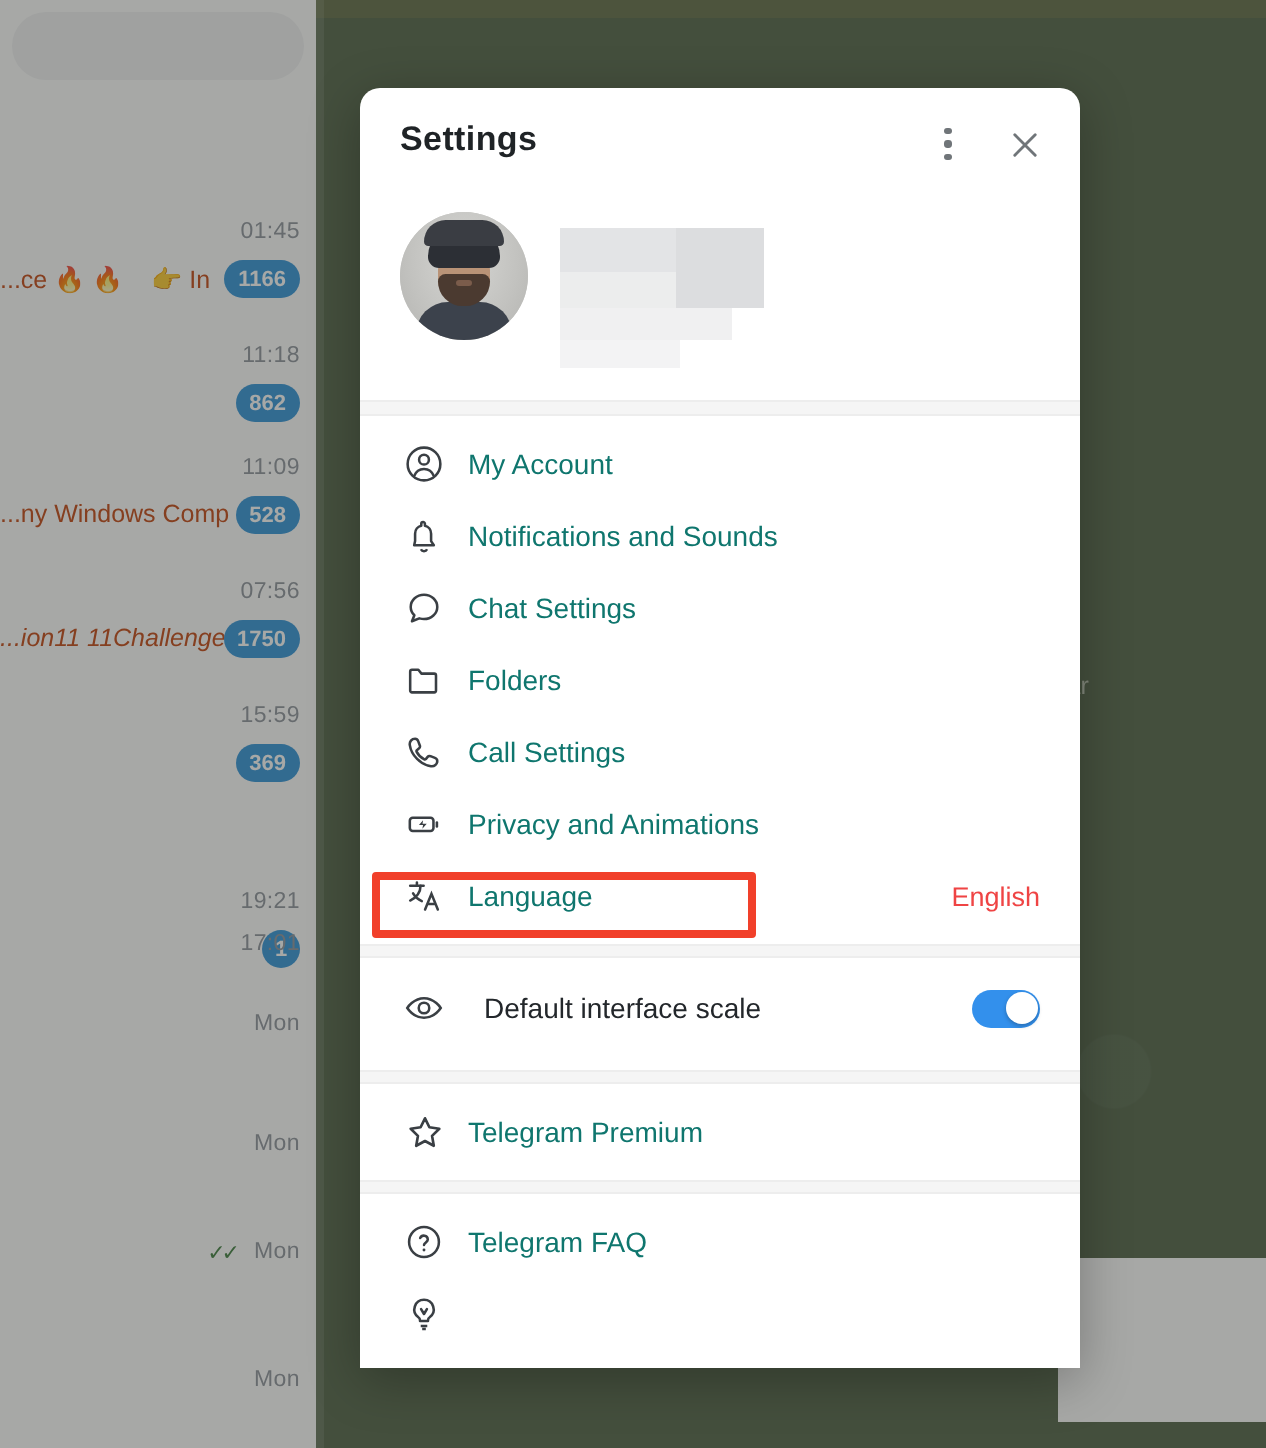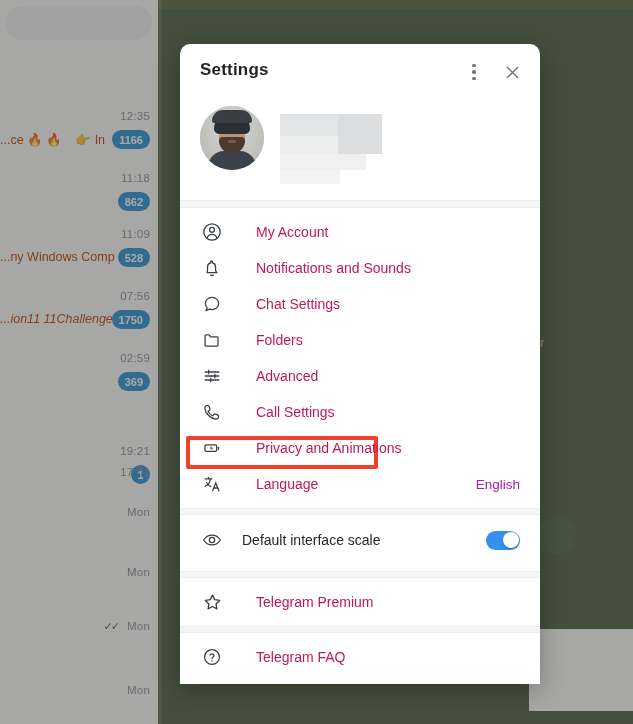--- a/index.html
+++ b/index.html
@@ -179,26 +179,26 @@
     padding: 0 20px;
     cursor: pointer;
   }
   .mi-icon {
     width: 24px; height: 24px; flex: 0 0 24px;
     display: flex; align-items: center; justify-content: center;
     color: #3a3f44;
   }
   .mi-icon svg { display: block; }
   .mi-label {
-    margin-left: 32px;
-    font-size: 14px; color: #be185d;
+    margin-left: 10px;
+    font-size: 14px; color: #0f766e;
   }
   .mi-value {
     margin-left: auto;
-    font-size: 13.5px; color: #a21caf;
+    font-size: 13.5px; color: #ef4444;
   }
 
   .highlight-box {
     position: absolute;
     left: 6px; top: 228px;
     width: 192px; height: 33px;
     border: 4px solid #f1402a;
     border-radius: 2px;
     pointer-events: none;
   }
@@ -244,40 +244,40 @@
 
   <div class="bg-green">
     <div class="pattern"></div>
   </div>
   <div class="bg-topstrip"></div>
 
   <div class="bg-chatlist">
     <div class="bg-searchbar"></div>
     <div id="chat-rows">
         <div class="chat-row" style="top: 102px;">
-          <div class="chat-time">12:35</div>
+          <div class="chat-time">01:45</div>
           <div class="chat-snippet">&nbsp;ce 🔥 🔥&nbsp;&nbsp;&nbsp;&nbsp;👉 In...</div>
           <div class="badge">1166</div>
         </div>
         <div class="chat-row" style="top: 164px;">
           <div class="chat-time">11:18</div>
           <div class="badge">862</div>
         </div>
         <div class="chat-row" style="top: 220px;">
           <div class="chat-time">11:09</div>
           <div class="chat-snippet">ny Windows Comp...</div>
           <div class="badge">528</div>
         </div>
         <div class="chat-row" style="top: 282px;">
           <div class="chat-time">07:56</div>
           <div class="chat-snippet italic">ion11 11Challenge...</div>
           <div class="badge">1750</div>
         </div>
         <div class="chat-row" style="top: 344px;">
-          <div class="chat-time">02:59</div>
+          <div class="chat-time">15:59</div>
           <div class="badge">369</div>
         </div>
         <div class="chat-row" style="top: 400px; margin-top: 37px;">
           <div class="chat-time">19:21</div>
           <div class="badge small">1</div>
         </div>
         <div class="chat-row" style="top: 458px;">
           <div class="chat-time">17:01</div>
         </div>
         <div class="chat-row" style="top: 498px;">
@@ -375,29 +375,20 @@
         <div class="menu-item">
           <span class="mi-icon">
             <svg width="20" height="20" viewBox="0 0 22 22" fill="none" stroke="#3a3f44" stroke-width="1.4" stroke-linejoin="round">
               <path d="M3.4 16.8V6.4a1 1 0 0 1 1-1h3.5l1.7 2.1h7a1 1 0 0 1 1 1v8.3a1 1 0 0 1-1 1H4.4a1 1 0 0 1-1-1Z"></path>
             </svg>
           </span>
           <span class="mi-label">Folders</span>
         </div>
         <div class="menu-item">
           <span class="mi-icon">
-            <svg width="20" height="20" viewBox="0 0 22 22" fill="none" stroke="#3a3f44" stroke-width="1.4" stroke-linecap="round">
-              <path d="M3.6 6.6h14.8M3.6 11h14.8M3.6 15.4h14.8"></path>
-              <path d="M7.4 4.6v4M14.2 9v4M9.6 13.4v4"></path>
-            </svg>
-          </span>
-          <span class="mi-label">Advanced</span>
-        </div>
-        <div class="menu-item">
-          <span class="mi-icon">
             <svg width="20" height="20" viewBox="0 0 22 22" fill="none" stroke="#3a3f44" stroke-width="1.4" stroke-linejoin="round">
               <path d="M6.1 3.7c.8 0 1.4.5 1.7 1.3l.9 2.4c.2.6.1 1.2-.4 1.6l-1.2 1c-.2.2-.3.5-.2.8a9.6 9.6 0 0 0 4.3 4.3c.3.1.6 0 .8-.2l1-1.2c.4-.5 1-.6 1.6-.4l2.4.9c.8.3 1.3.9 1.3 1.7 0 1.9-1.6 3.2-3.5 2.9C9.2 18 4 12.8 3.2 7.2 2.9 5.3 4.2 3.7 6.1 3.7Z"></path>
             </svg>
           </span>
           <span class="mi-label">Call Settings</span>
         </div>
         <div class="menu-item">
           <span class="mi-icon">
             <svg width="20" height="20" viewBox="0 0 22 22" fill="none" stroke="#3a3f44" stroke-width="1.4" stroke-linejoin="round">
               <rect x="3.2" y="7.6" width="13" height="7.2" rx="1.6"></rect>

